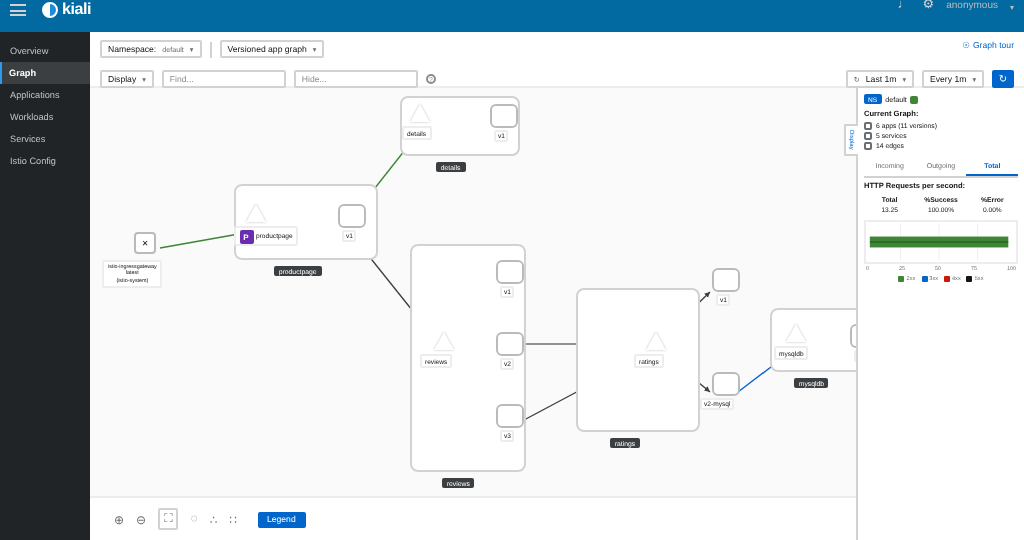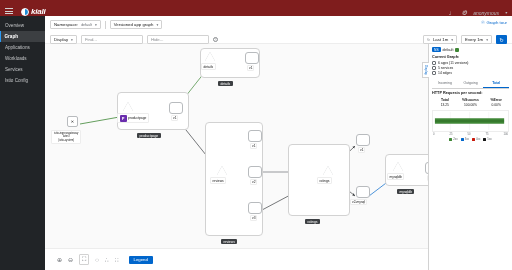--- a/index.html
+++ b/index.html
@@ -2,21 +2,21 @@
 <html><head>
 <meta charset="utf-8">
 <style>
   * { box-sizing: border-box; margin:0; padding:0; }
   html,body { width:512px; height:270px; overflow:hidden; background:#f5f5f5;
     font-family:"Liberation Sans", sans-serif; }
   #app { position:relative; width:512px; height:270px; }
 
   
   .masthead { position:absolute; left:0; top:0; width:512px; height:16px;
-    background:#7f1d1d; display:flex; align-items:flex-end;font-style:italic; }
+    background:#0369a1; display:flex; align-items:flex-start; }
   .mh-toggle { width:10px; height:10px; margin-left:4px; position:relative; cursor:pointer; }
   .mh-toggle i { position:absolute; left:1px; width:8px; height:1px; background:#d2d2d2; }
   .mh-toggle i:nth-child(1){top:2px;} .mh-toggle i:nth-child(2){top:4.5px;} .mh-toggle i:nth-child(3){top:7px;}
   .brand { display:flex; align-items:center; margin-left:7px; gap:2px; }
   .brand-dot { width:8px; height:8px; border-radius:50%;
     background:conic-gradient(from 180deg,#ffffff 0 50%,#1f8bd6 50% 100%);
     border:0.5px solid #ffffff; }
   .brand-name { color:#fff; font-size:8px; font-weight:bold; letter-spacing:-0.2px; }
   .mh-right { margin-left:auto; display:flex; align-items:center; gap:6px; padding-right:5px; }
   .mh-ico { color:#d2d2d2; font-size:6.5px; line-height:1; cursor:pointer; }

